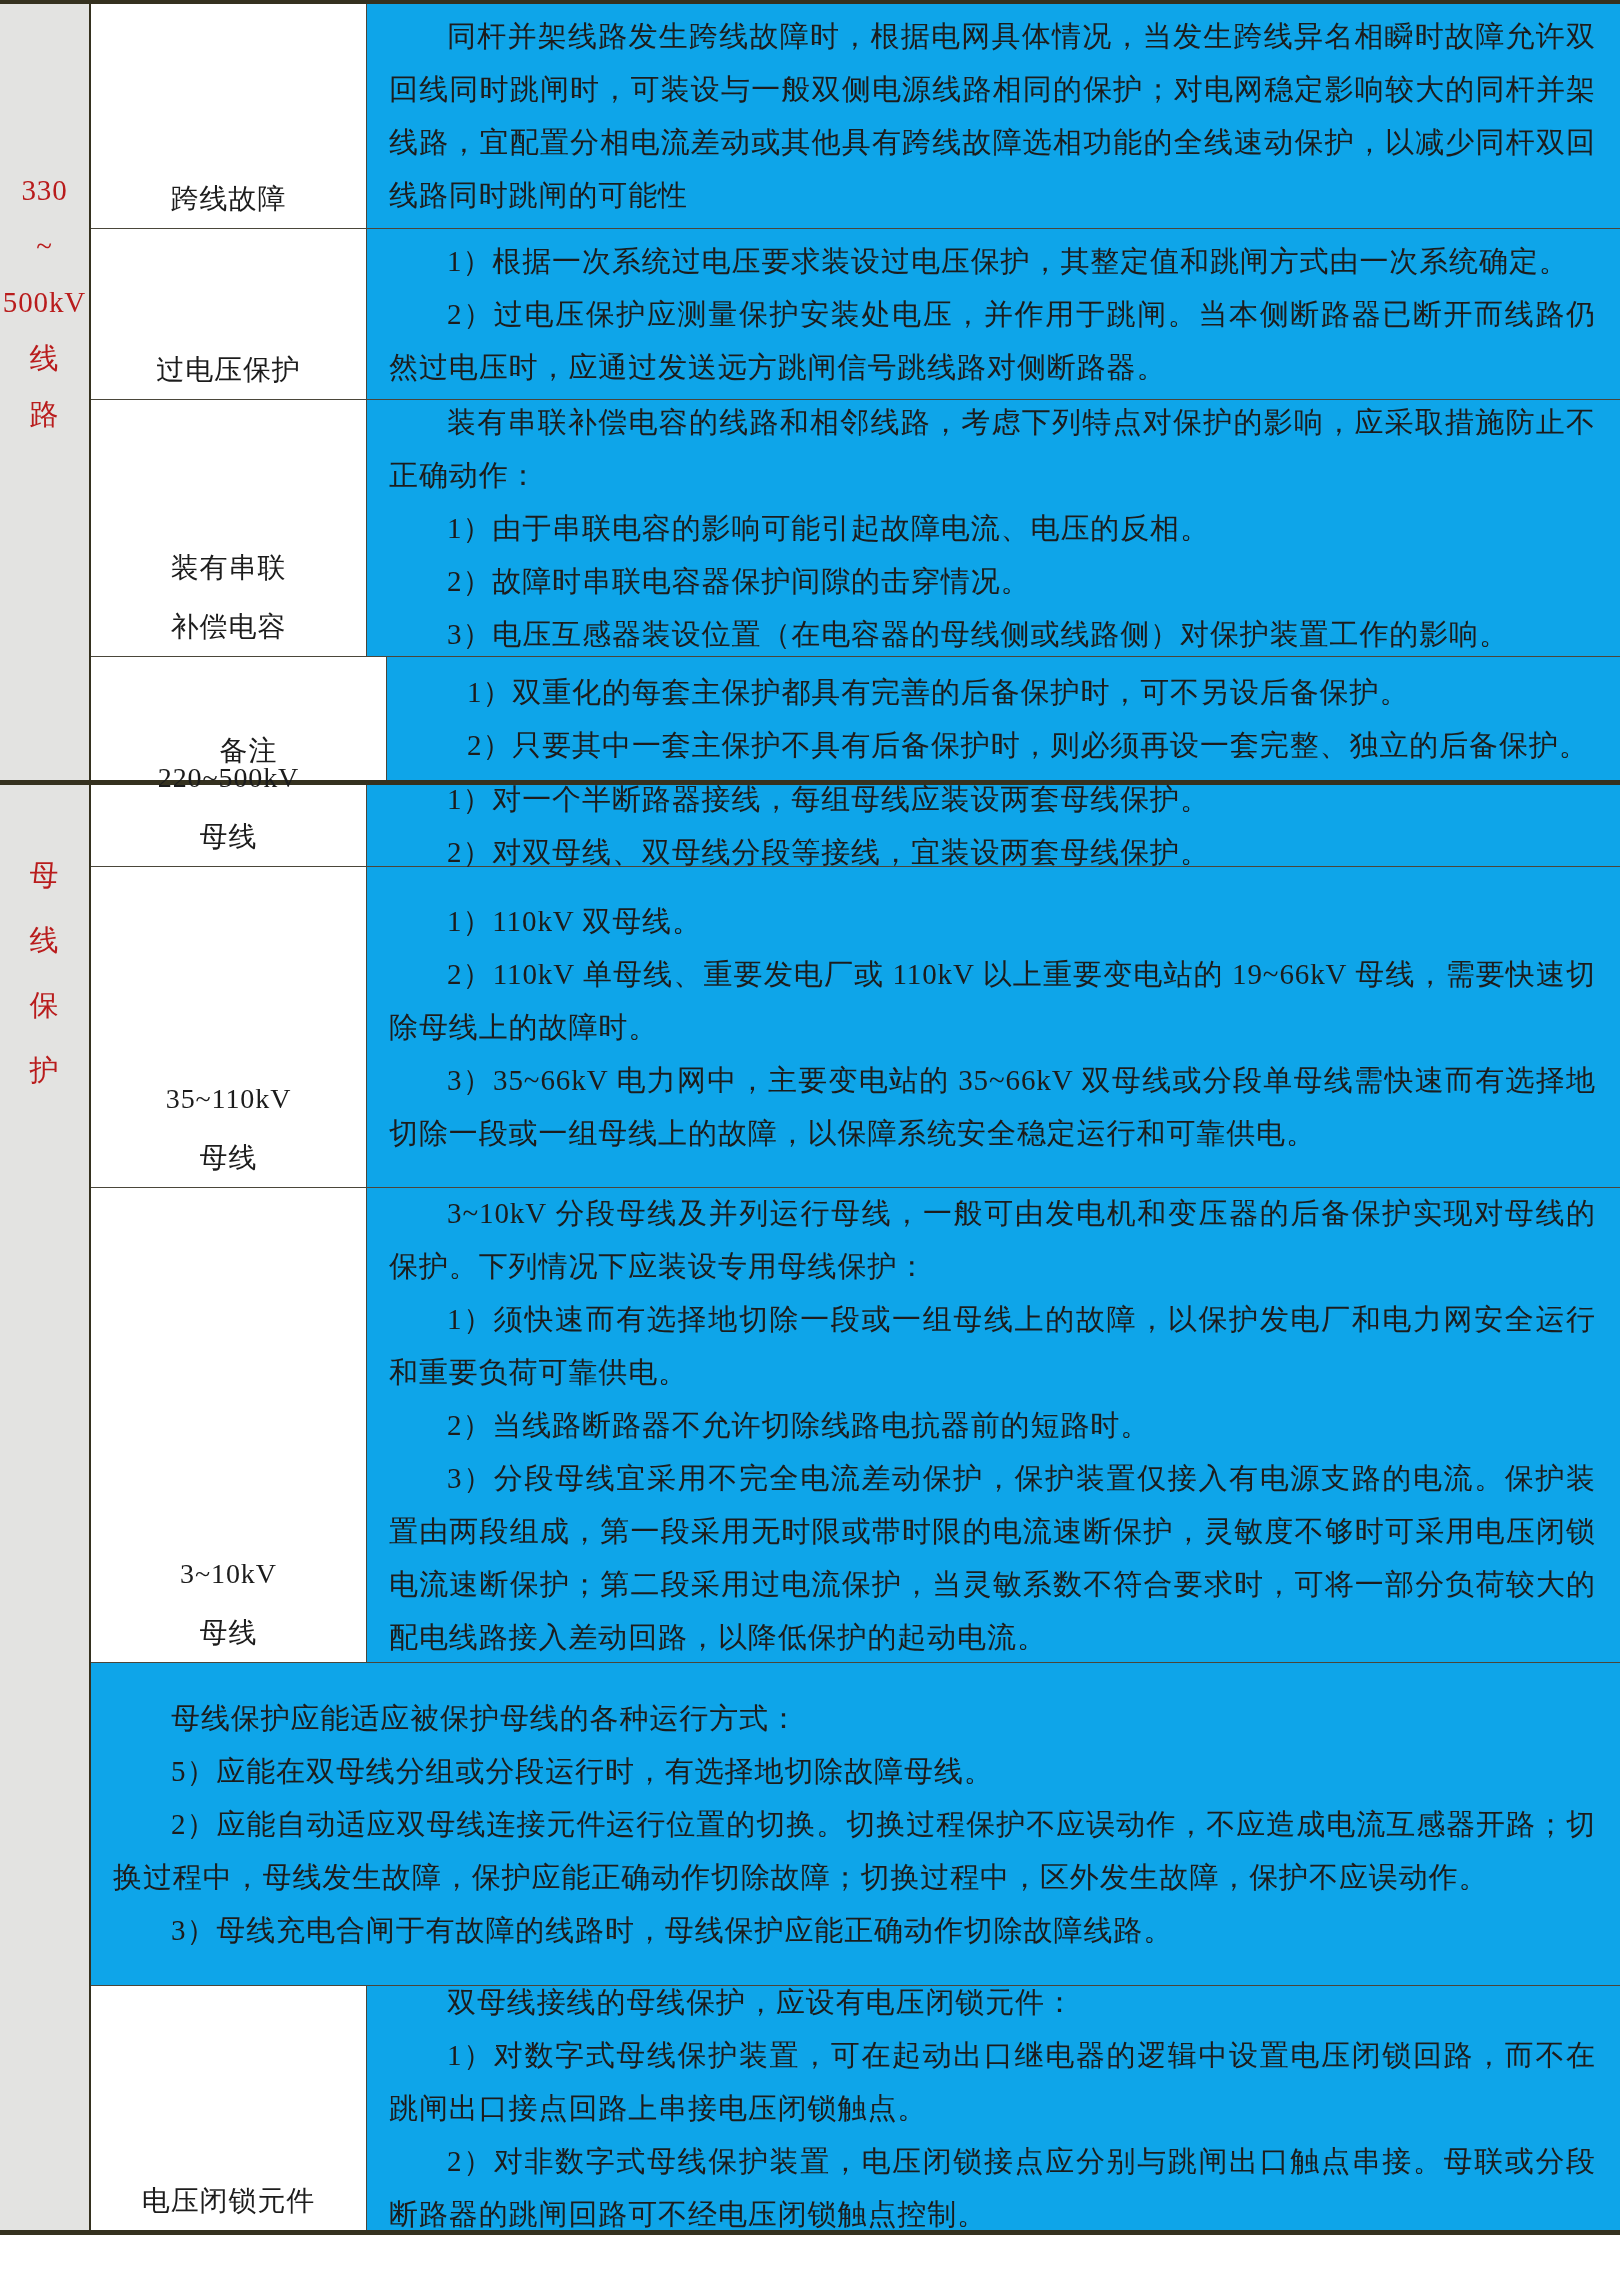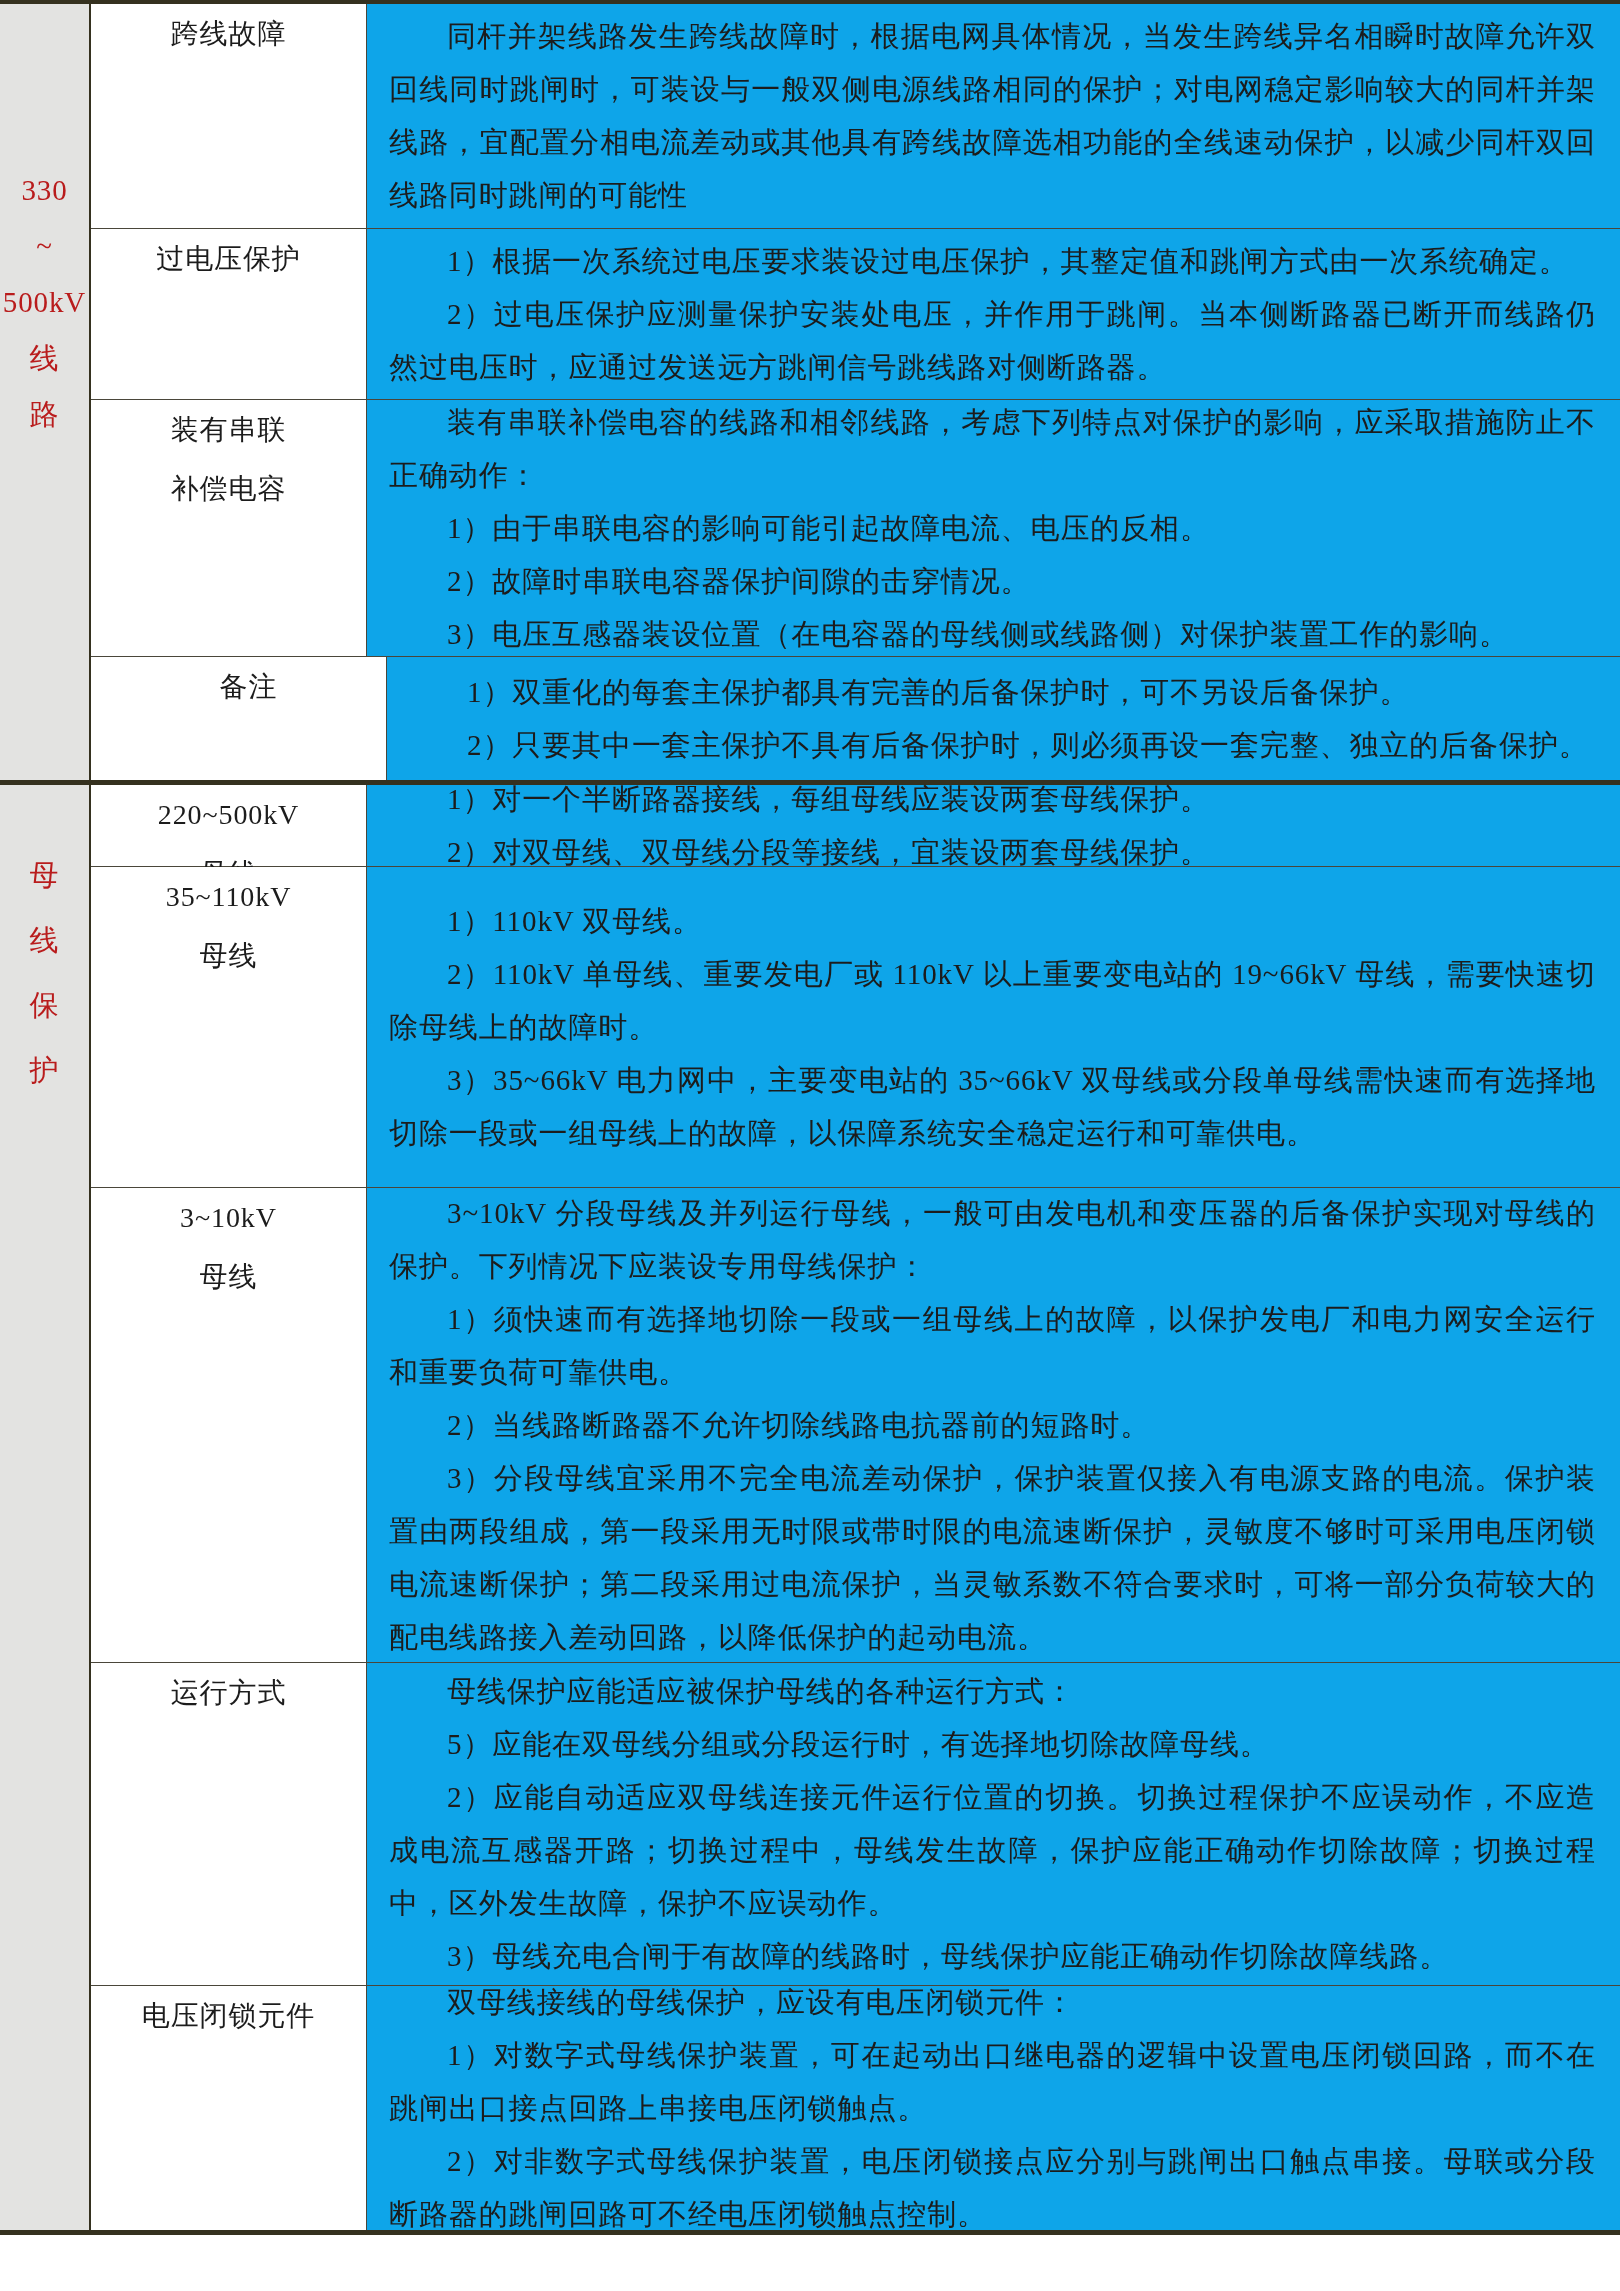--- a/index.html
+++ b/index.html
@@ -54,21 +54,21 @@
   }
   .row.hline{
     border-bottom:1.9px solid #4a463a;
   }
   .label-cell{
     width:276px;
     flex:0 0 276px;
     border-right:1.9px solid #4a463a;
     display:flex;
     flex-direction:column;
-    justify-content:flex-start;
+    justify-content:flex-end;
     align-items:center;
     text-align:center;
     font-size:28px;
     line-height:59px;
     letter-spacing:0.9px;
     box-sizing:border-box;
     background:#ffffff;
     font-family:Liberation Serif, serif;
   }
   .content-cell{
@@ -184,23 +184,20 @@
               <div>母线</div>
             </div>
             <div class="content-cell">
               <p class="para">3~10kV 分段母线及并列运行母线，一般可由发电机和变压器的后备保护实现对母线的保护。下列情况下应装设专用母线保护：</p>
               <p class="para">1）须快速而有选择地切除一段或一组母线上的故障，以保护发电厂和电力网安全运行和重要负荷可靠供电。</p>
               <p class="para">2）当线路断路器不允许切除线路电抗器前的短路时。</p>
               <p class="para">3）分段母线宜采用不完全电流差动保护，保护装置仅接入有电源支路的电流。保护装置由两段组成，第一段采用无时限或带时限的电流速断保护，灵敏度不够时可采用电压闭锁电流速断保护；第二段采用过电流保护，当灵敏系数不符合要求时，可将一部分负荷较大的配电线路接入差动回路，以降低保护的起动电流。</p>
             </div>
           </div>
           <div class="row hline" style="height: 323px;">
-            <div class="label-cell">
-              <div>运行方式</div>
-            </div>
             <div class="content-cell">
               <p class="para">母线保护应能适应被保护母线的各种运行方式：</p>
               <p class="para">5）应能在双母线分组或分段运行时，有选择地切除故障母线。</p>
               <p class="para">2）应能自动适应双母线连接元件运行位置的切换。切换过程保护不应误动作，不应造成电流互感器开路；切换过程中，母线发生故障，保护应能正确动作切除故障；切换过程中，区外发生故障，保护不应误动作。</p>
               <p class="para">3）母线充电合闸于有故障的线路时，母线保护应能正确动作切除故障线路。</p>
             </div>
           </div>
           <div class="row" style="height: 244px;">
             <div class="label-cell">
               <div>电压闭锁元件</div>

